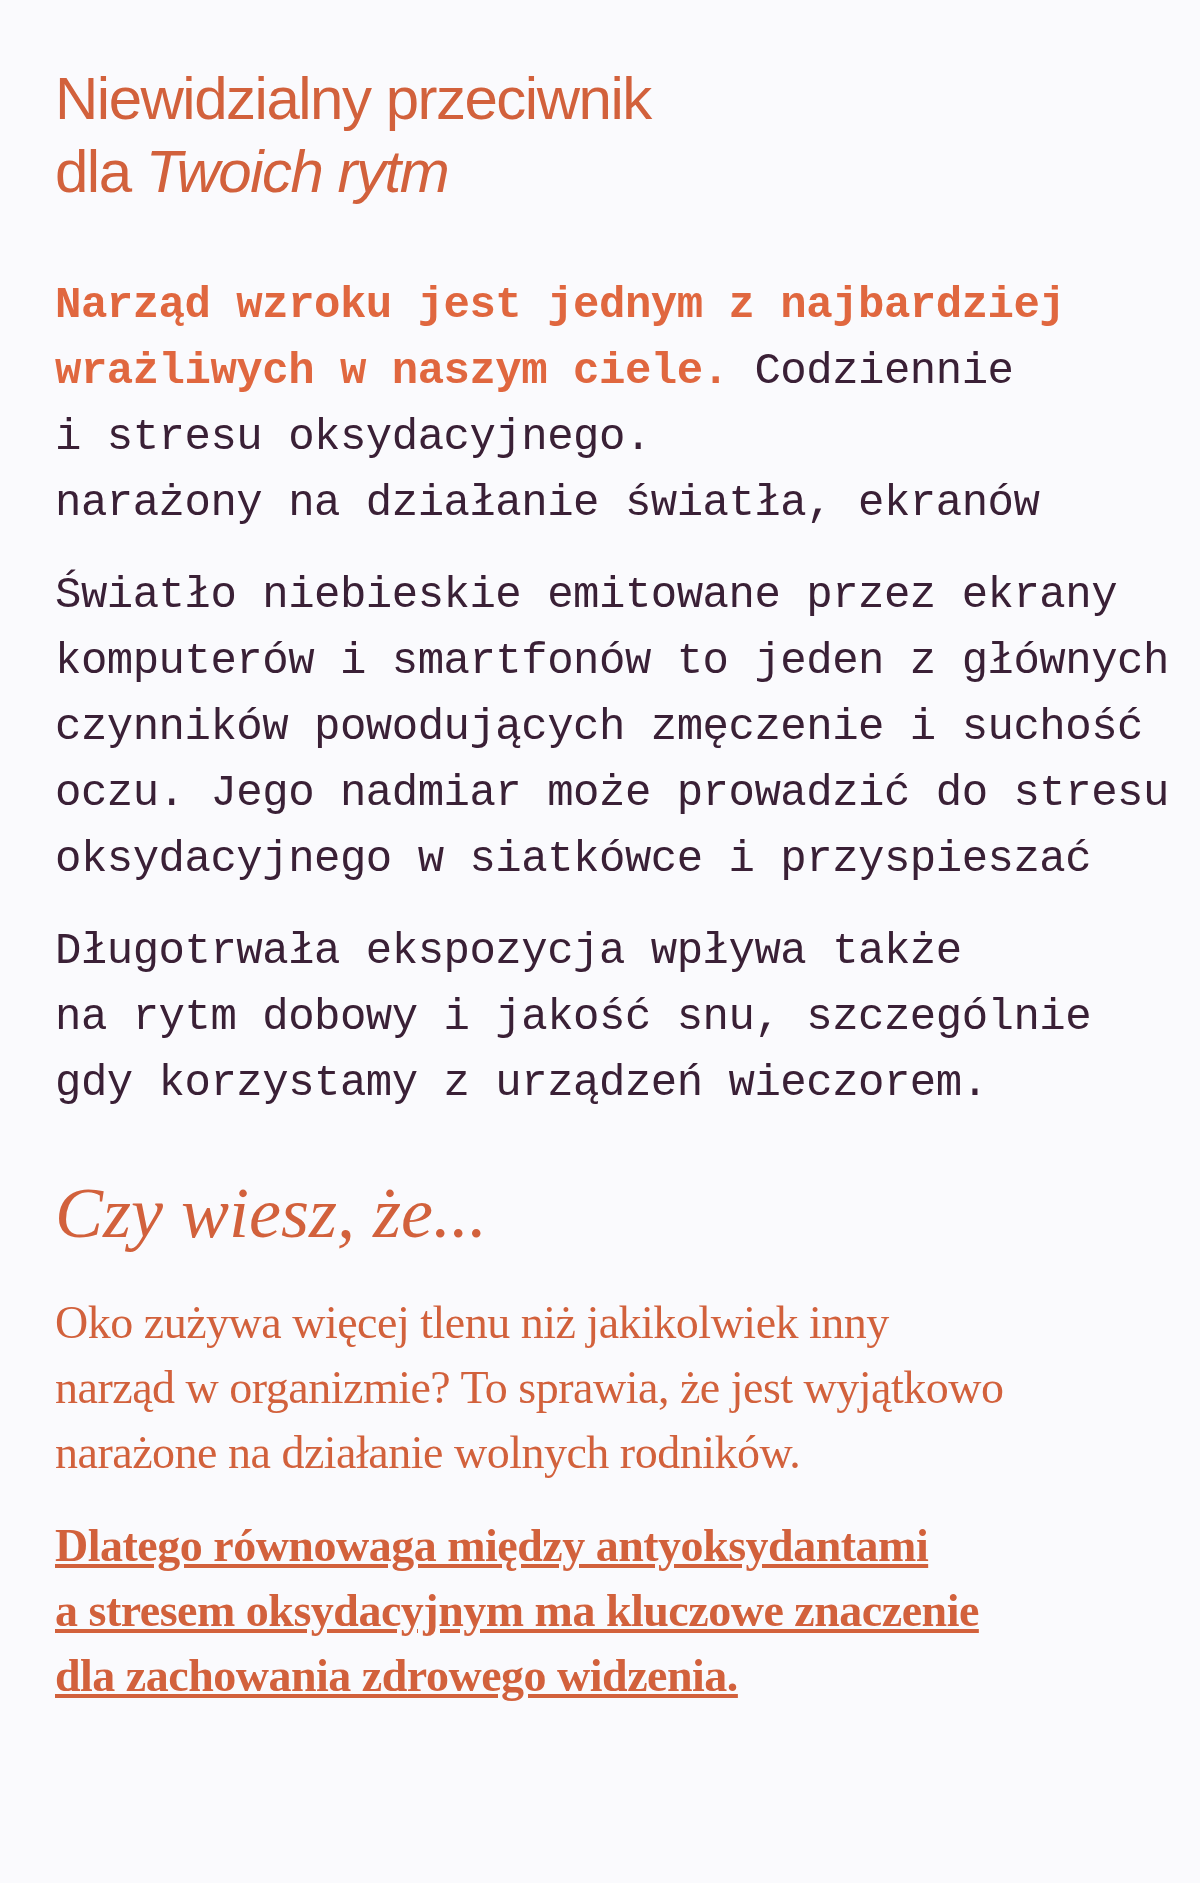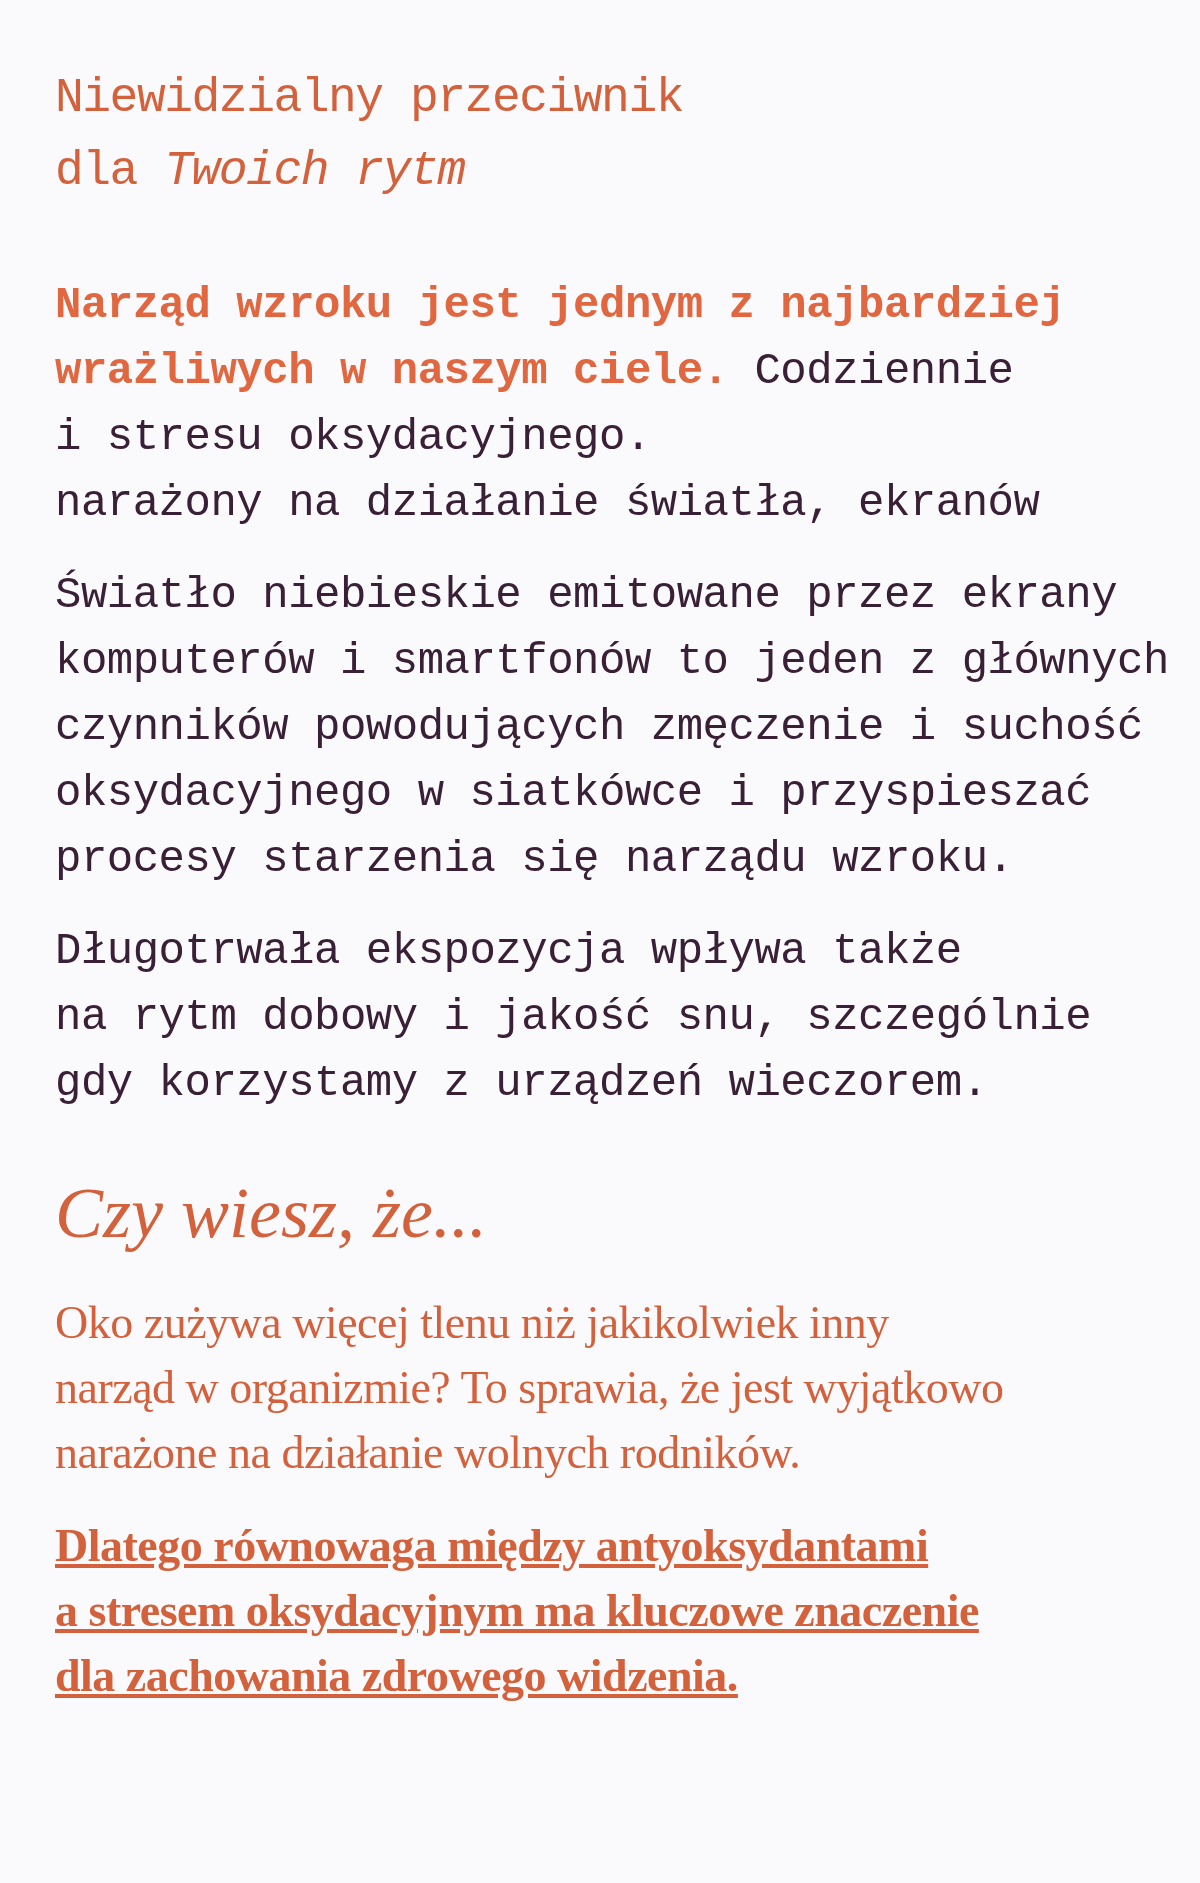--- a/index.html
+++ b/index.html
@@ -17,22 +17,22 @@
     width: 1200px;
     height: 1883px;
     box-sizing: border-box;
     padding: 62px 30px 0 55px;
   }
   .sec { white-space: nowrap; }
   .line { white-space: nowrap; }
 
   
   .h1 {
-    font-family: Liberation Mono, monospace;
-    font-size: 48px;
+    font-family: Liberation Sans, sans-serif;
+    font-size: 60px;
     line-height: 73px;
     letter-spacing: -1.5px;
     color: var(--accent-serif, #D2613C);
   }
   .st-italic { font-style: italic; }
 
   
   .p-sans {
     font-family: Liberation Mono, monospace;
     font-size: 44px;
@@ -91,22 +91,22 @@
       <div class="sec p-sans" data-name="intro-paragraph">
         <div class="line" data-name="text-line"><span class="st-accent-bold" data-name="text-run">Narząd wzroku jest jednym z najbardziej</span></div>
         <div class="line" data-name="text-line"><span class="st-accent-bold" data-name="text-run">wrażliwych w naszym ciele.</span><span data-name="text-run"> Codziennie</span></div>
         <div class="line" data-name="text-line"><span data-name="text-run">i stresu oksydacyjnego.</span></div>
         <div class="line" data-name="text-line"><span data-name="text-run">narażony na działanie światła, ekranów</span></div>
       </div>
       <div class="sec p-sans" data-name="blue-light-paragraph">
         <div class="line" data-name="text-line"><span data-name="text-run">Światło niebieskie emitowane przez ekrany</span></div>
         <div class="line" data-name="text-line"><span data-name="text-run">komputerów i smartfonów to jeden z głównych</span></div>
         <div class="line" data-name="text-line"><span data-name="text-run">czynników powodujących zmęczenie i suchość</span></div>
+        <div class="line" data-name="text-line"><span data-name="text-run">oczu. Jego nadmiar może prowadzić do stresu</span></div>
         <div class="line" data-name="text-line"><span data-name="text-run">oksydacyjnego w siatkówce i przyspieszać</span></div>
-        <div class="line" data-name="text-line"><span data-name="text-run">procesy starzenia się narządu wzroku.</span></div>
       </div>
       <div class="sec p-sans" data-name="exposure-paragraph">
         <div class="line" data-name="text-line"><span data-name="text-run">Długotrwała ekspozycja wpływa także</span></div>
         <div class="line" data-name="text-line"><span data-name="text-run">na rytm dobowy i jakość snu, szczególnie</span></div>
         <div class="line" data-name="text-line"><span data-name="text-run">gdy korzystamy z urządzeń wieczorem.</span></div>
       </div>
       <div class="sec h2" data-name="did-you-know-heading">
         <div class="line" data-name="text-line"><span data-name="text-run">Czy wiesz, że...</span></div>
       </div>
       <div class="sec p-serif" data-name="oxygen-fact-paragraph">

